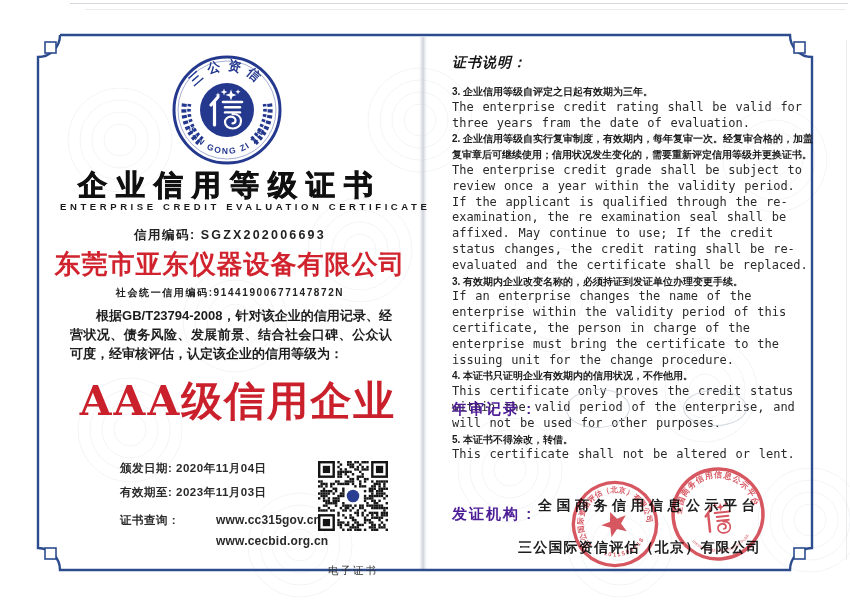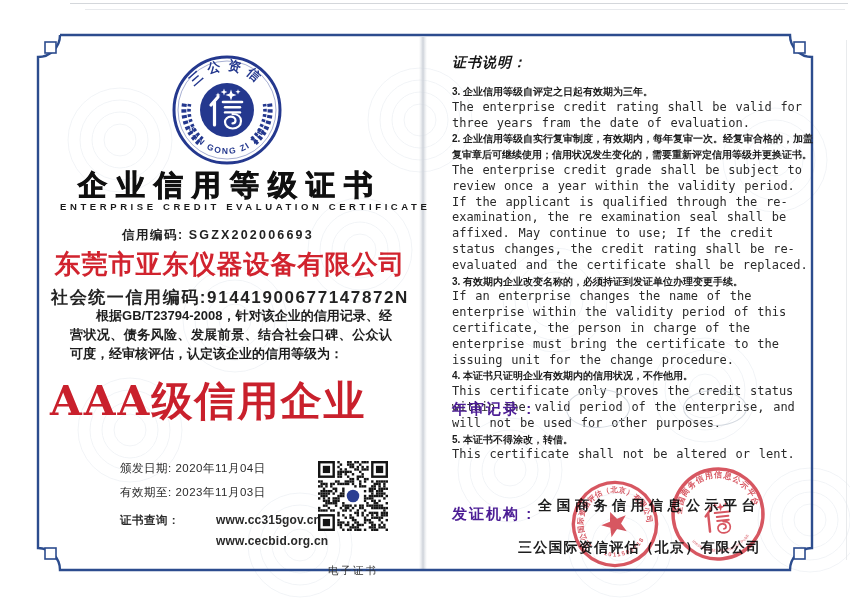--- a/index.html
+++ b/index.html
@@ -14,42 +14,42 @@
   .lp-title{
     left:60px;top:166px;width:340px;text-align:center;
     font-size:29px;font-weight:900;letter-spacing:9px;color:#101010;
     -webkit-text-stroke:0.8px #101010;white-space:nowrap;
   }
   .lp-subtitle{
     left:60px;top:201px;width:340px;text-align:center;
     font-size:9.5px;font-weight:700;letter-spacing:3.6px;color:#1a1a1a;white-space:nowrap;
   }
   .lp-creditno{
-    left:48px;top:227px;width:340px;text-align:center;
+    left:60px;top:227px;width:340px;text-align:center;
     font-size:12.5px;font-weight:700;letter-spacing:1.5px;color:#222;
   }
   .lp-company{
     left:50px;top:247px;width:360px;text-align:center;
     font-size:26px;font-weight:800;letter-spacing:1px;color:#d1232e;white-space:nowrap;
   }
   .lp-uscc{
     left:50px;top:286px;width:360px;text-align:center;
-    font-size:17px;font-weight:600;letter-spacing:1.6px;color:#232323;white-space:nowrap;
+    font-size:10px;font-weight:600;letter-spacing:1.6px;color:#232323;white-space:nowrap;
   }
   .lp-body{
     left:70px;top:306px;width:322px;text-align:justify;
     font-size:13px;line-height:19px;font-weight:600;color:#1d1d1d;
     text-indent:2em;
   }
   .lp-grade{
-    left:50px;top:374px;width:360px;
+    left:58px;top:374px;width:360px;text-align:center;
     font-family:"DejaVu Serif","Liberation Serif",serif;
     font-size:41px;font-weight:700;letter-spacing:2px;color:#c9202c;white-space:nowrap;
   }
-  .lp-row{font-size:11.5px;font-weight:400;color:#2a2a2a;letter-spacing:0.5px;white-space:nowrap;}
+  .lp-row{font-size:11.5px;font-weight:700;color:#2a2a2a;letter-spacing:0.5px;white-space:nowrap;}
   .lp-url{font-size:12px;font-weight:700;color:#2a2a2a;letter-spacing:0.2px;white-space:nowrap;margin-left:32px;}
   .qr-caption{
     left:316px;top:564px;width:74px;text-align:center;
     font-size:10.5px;color:#333;letter-spacing:2px;
   }
   
   .instr{left:452px;top:54px;width:364px;}
   .instr-h{font-size:14px;font-weight:700;letter-spacing:1px;color:#161616;margin-bottom:12px;font-style:italic;}
   .item-zh{font-size:10px;font-weight:700;color:#1b1b1b;line-height:15.8px;}
   .item-en{

